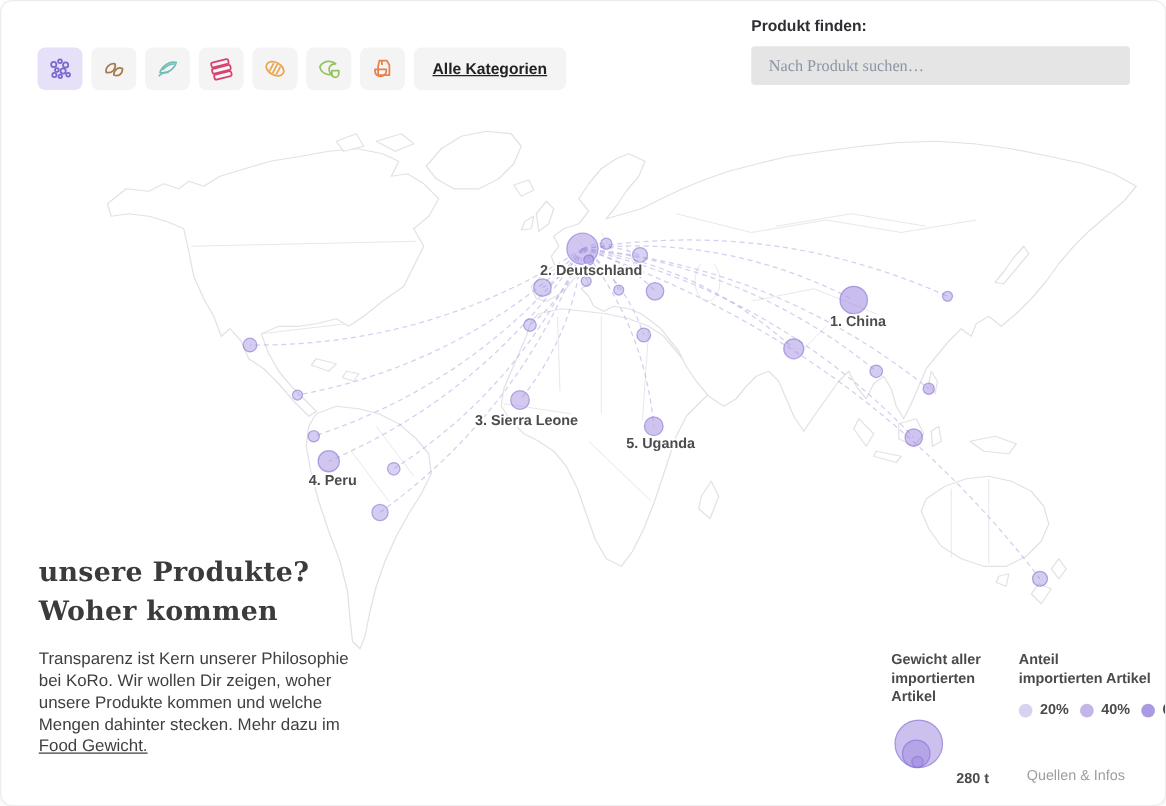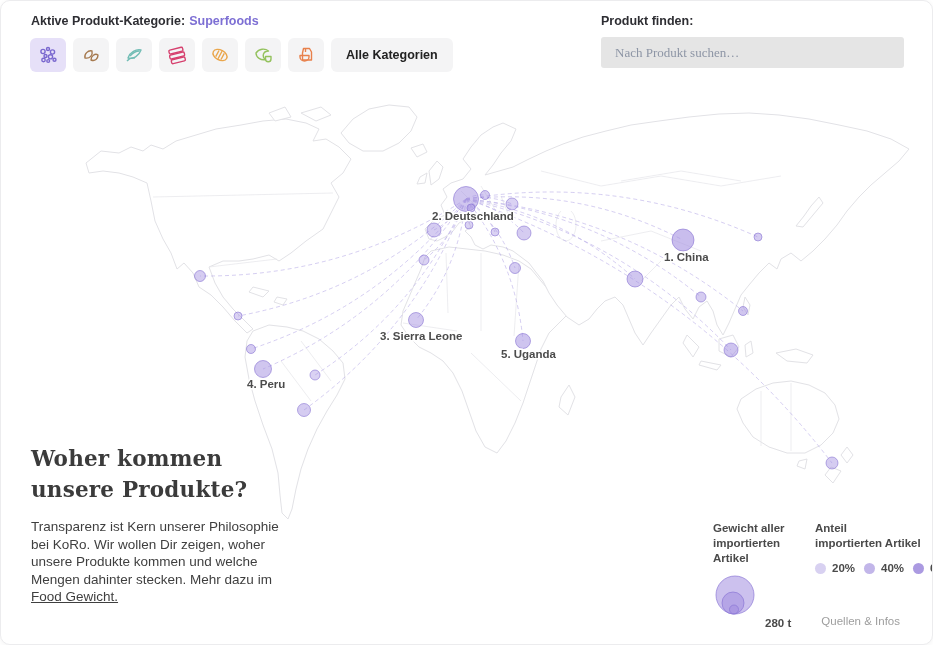--- a/index.html
+++ b/index.html
@@ -9,21 +9,21 @@
         box-shadow:0 1px 5px rgba(0,0,0,.05);}
   
   .active-line{position:absolute;left:30px;top:13px;font-size:12.5px;font-weight:bold;color:#2e2e33;}
   .active-line .cat{color:#7d6fd4;margin-left:4px;}
   .cat-bar{position:absolute;left:29px;top:37px;display:flex;gap:7px;align-items:center;}
   .cat-btn{width:36px;height:34px;border:none;border-radius:6px;background:#f4f4f5;
            display:flex;align-items:center;justify-content:center;cursor:pointer;padding:0;}
   .cat-btn.selected{background:#e6e0f8;}
   .all-btn{height:34px;border:none;border-radius:6px;background:#f4f4f5;color:#222;
            font-family:"Liberation Sans",sans-serif;font-size:12.5px;font-weight:bold;
-           padding:0 15px;cursor:pointer;}
+           padding:0 15px;cursor:pointer;text-decoration:underline;}
   .search-wrap{position:absolute;left:600px;right:28px;top:13px;}
   .search-label{font-size:12.5px;font-weight:bold;color:#2e2e33;}
   .search-input{margin-top:9px;width:100%;box-sizing:border-box;height:31px;border:none;
                 border-radius:3px;background:#e5e5e5;padding:0 14px;
                 font-family:"Liberation Serif",serif;font-size:13px;color:#444;}
   .search-input::placeholder{color:#8d95a5;}
   
   #map-svg{position:absolute;left:0;top:0;}
   .land{fill:#ffffff;stroke:#e2e2e6;stroke-width:1;stroke-linejoin:round;}
   .border-line{fill:none;stroke:#e8e8ec;stroke-width:0.8;}
@@ -164,23 +164,20 @@
       </g>
     <g id="labels-layer">
         <text x="431" y="219" class="map-label">2. Deutschland</text>
         <text x="663" y="260" class="map-label">1. China</text>
         <text x="379" y="339" class="map-label">3. Sierra Leone</text>
         <text x="246" y="387" class="map-label">4. Peru</text>
         <text x="500" y="357" class="map-label">5. Uganda</text>
       </g>
   </svg>
 
-  <div class="active-line">
-    <span>Aktive Produkt-Kategorie:</span><span class="cat">Superfoods</span>
-  </div>
 
   <div class="cat-bar">
     <button class="cat-btn selected">
       <svg class="ico" width="22" height="22" viewBox="0 0 22 22" fill="none" stroke="#7a68cf" stroke-width="1.4">
         <circle cx="6" cy="7.5" r="2.1"></circle>
           <circle cx="11" cy="5" r="1.5"></circle>
           <circle cx="15.5" cy="8" r="2.1"></circle>
         <circle cx="8.5" cy="12" r="1.5"></circle>
           <circle cx="13.5" cy="12.8" r="2.1"></circle>
           <circle cx="17.5" cy="15.8" r="1.5"></circle>
@@ -234,22 +231,22 @@
     <button class="all-btn">Alle Kategorien</button>
   </div>
 
   <div class="search-wrap">
     <div class="search-label">Produkt finden:</div>
     <input class="search-input" type="text" placeholder="Nach Produkt suchen…" style="">
   </div>
 
   <div class="intro">
     <h1>
+      <div>unsere Produkte?</div>
       <div>Woher kommen</div>
-      <div>unsere Produkte?</div>
     </h1>
     <p>
       <span>Transparenz ist Kern unserer Philosophie bei KoRo. Wir wollen Dir zeigen, woher unsere Produkte kommen und welche Mengen dahinter stecken. Mehr dazu im</span>
       <a>Food Gewicht.</a>
     </p>
   </div>
 
   <div class="legend-weight">
     <div>Gewicht aller</div>
     <div>importierten Artikel</div>

